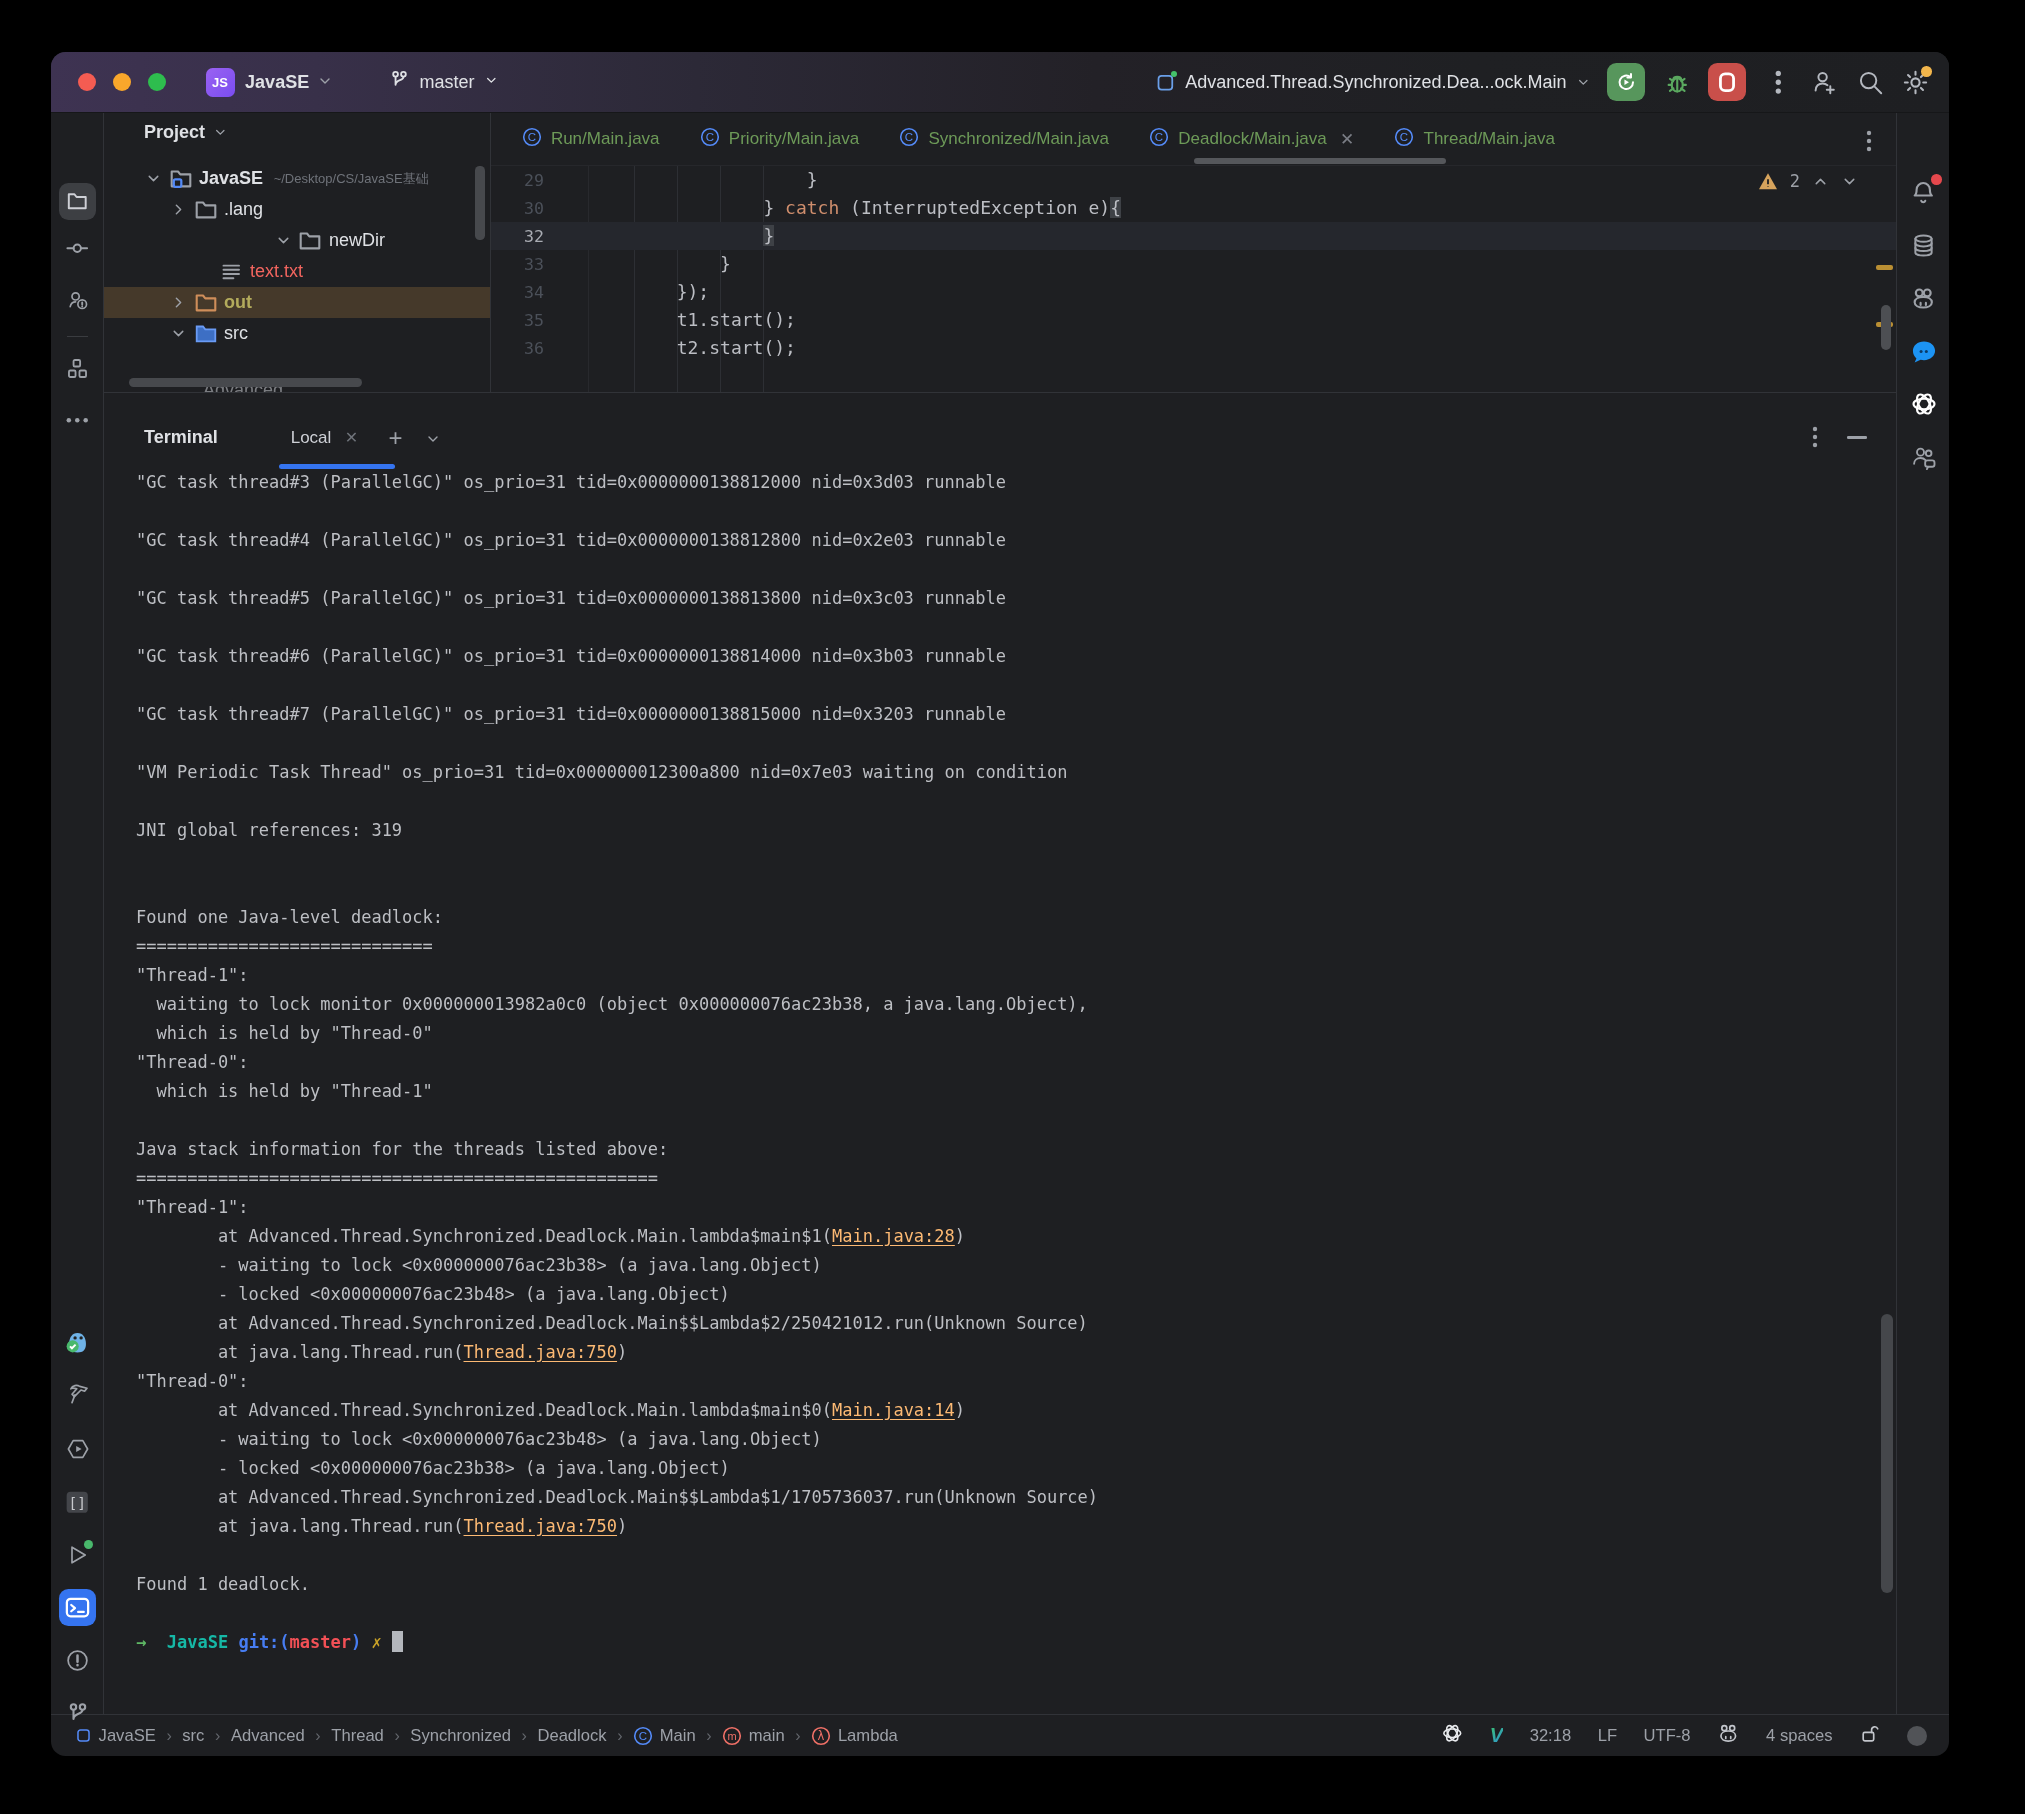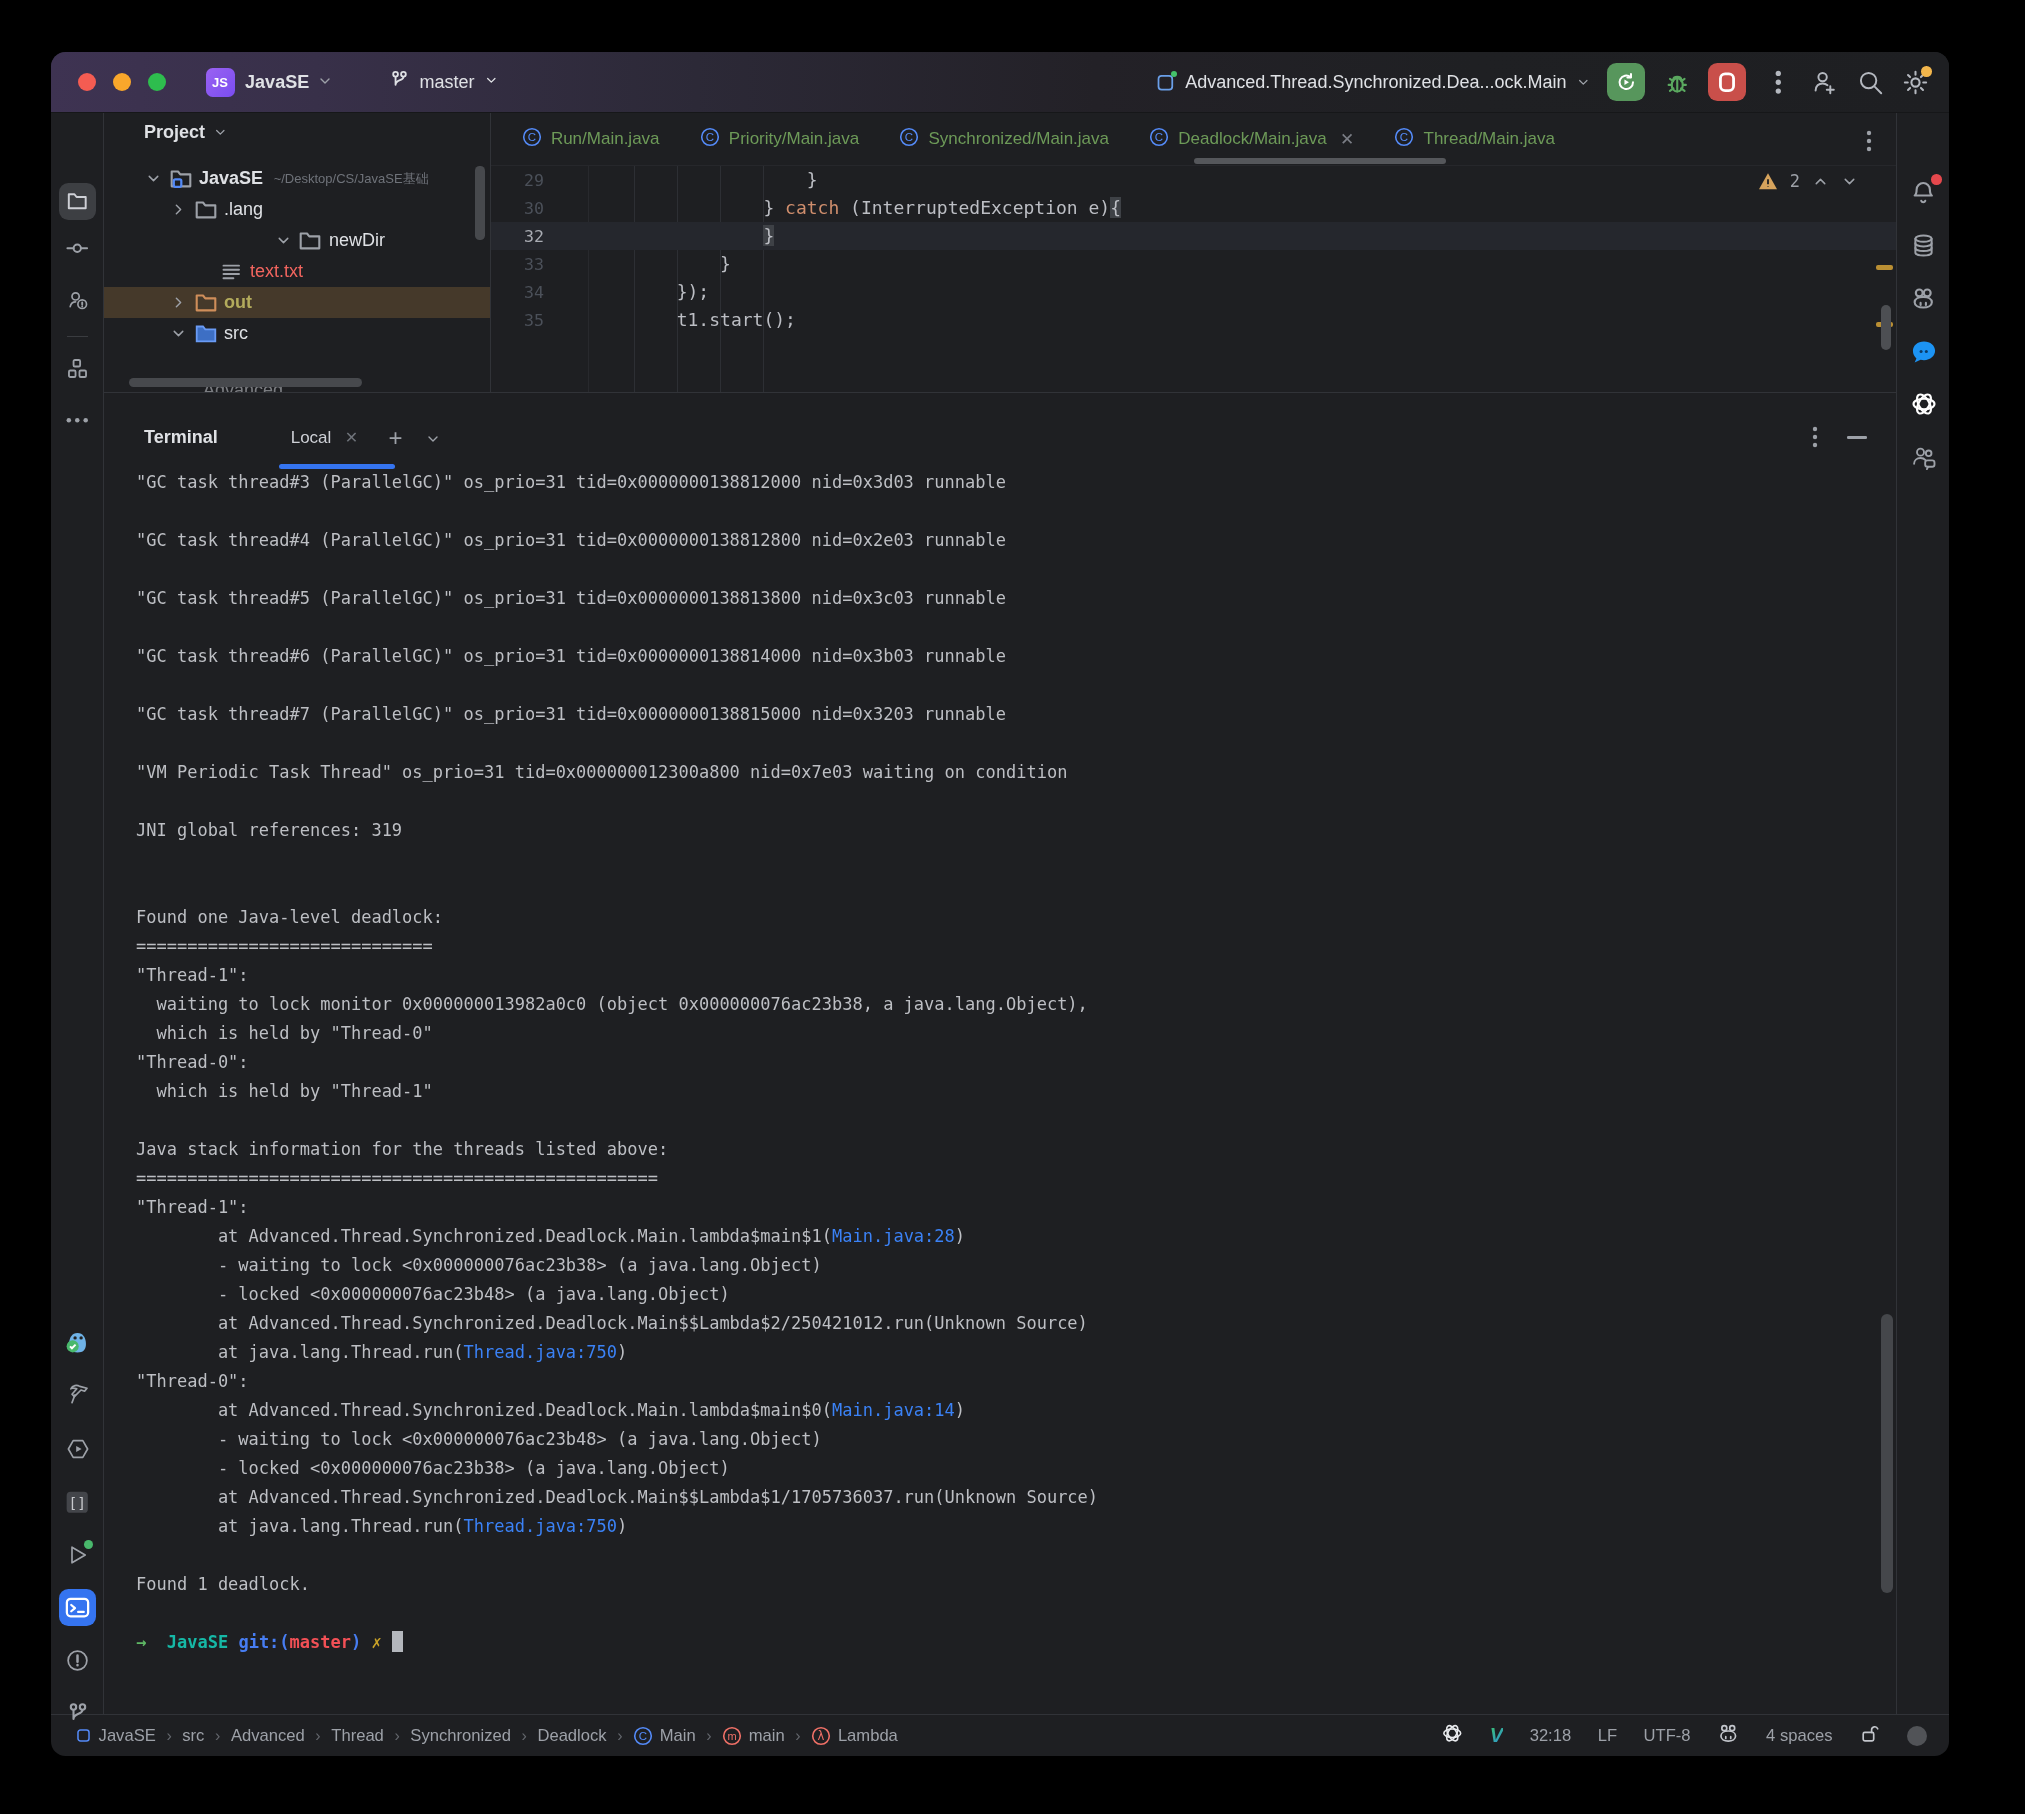--- a/index.html
+++ b/index.html
@@ -83,21 +83,21 @@
   .term-title { color:#dfe1e5; font-size:18px; font-weight:700; }
   .term-tab { margin-left:73px; display:flex; align-items:center; gap:13.3px; position:relative; }
   .term-tab-label { color:#ced0d6; font-size:17px; }
   .term-tab .closex { color:#6f737a; font-size:16px; }
   .term-underline { position:absolute; left:-12px; bottom:-21px; width:116px; height:4.6px; border-radius:2.7px; background:#3574f0; }
   .term-plus { margin-left:30.5px; color:#9da1a8; font-size:24px; font-weight:300; line-height:20px; }
   .term-chev { margin-left:22.5px; color:#9da1a8; margin-top:4px; }
   .term-header-right { margin-left:auto; display:flex; align-items:center; gap:29px; color:#9da1a8; padding-right:9.3px; }
   .term-body { flex:1; padding:2.7px 0 0 32px; font-family:"DejaVu Sans Mono","Liberation Mono",monospace; font-size:17px; line-height:29px; color:#bdbfc4; overflow:hidden; position:relative; }
   .t-line { white-space:pre; height:29px; }
-  .t-link { color:#3b82f6; text-underline-offset:3.3px; }
+  .t-link { color:#fdba74; text-decoration:underline; text-underline-offset:3.3px; }
   .t-ar { color:#5fb865; font-weight:bold; }
   .t-nm { color:#16b8a6; font-weight:bold; }
   .t-git { color:#477df2; font-weight:bold; }
   .t-br { color:#f25056; font-weight:bold; }
   .t-x { color:#c9a227; }
   .t-cur { display:inline-block; width:11.3px; height:21px; background:#b4b7bd; vertical-align:-4.6px; }
   .term-vscroll { position:absolute; right:3.3px; top:849px; width:11.3px; height:279px; border-radius:6px; background:#45474b; }
 
   
   .statusbar { height:42px; flex:0 0 42px; display:flex; align-items:center; padding:0 22.5px 0 24px; border-top:1.3px solid #313338; color:#9da1a8; font-size:16.6px; }
@@ -437,20 +437,21 @@
             <div class="guide" style="left:186px"></div>
             <div class="guide" style="left:229px"></div>
             <div class="guide" style="left:272px"></div>
             <div id="code-lines" style="position:relative;">
                 <div class="code-line"><span class="lnum">29</span><span class="ltext"><span>                    }</span></span></div>
                 <div class="code-line"><span class="lnum">30</span><span class="ltext"><span>                } </span><span class="c-kw">catch</span><span> (InterruptedException e)</span><span class="c-hl">{</span></span></div>
                 <div class="code-line current"><span class="lnum">32</span><span class="ltext"><span>                </span><span class="c-hl">}</span></span></div>
                 <div class="code-line"><span class="lnum">33</span><span class="ltext"><span>            }</span></span></div>
                 <div class="code-line"><span class="lnum">34</span><span class="ltext"><span>        });</span></span></div>
                 <div class="code-line"><span class="lnum">35</span><span class="ltext"><span>        t1.start();</span></span></div>
+                <div class="code-line"><span class="lnum">36</span><span class="ltext"><span>        t2.start();</span></span></div>
               </div>
             <div class="warn-widget">
               <svg width="20" height="18.6" viewBox="0 0 20 18">
                   <path d="M10 1L19 17H1z" fill="#d6a35c"></path>
                   <path d="M10 7v5M10 14.2v.4" stroke="#1e1f22" stroke-width="1.8"></path>
                 </svg>
               <span>2</span>
               <svg class="ic" width="17" height="17" viewBox="0 0 16 16">
                   <path d="M4 10l4-4 4 4"></path>
                 </svg>

